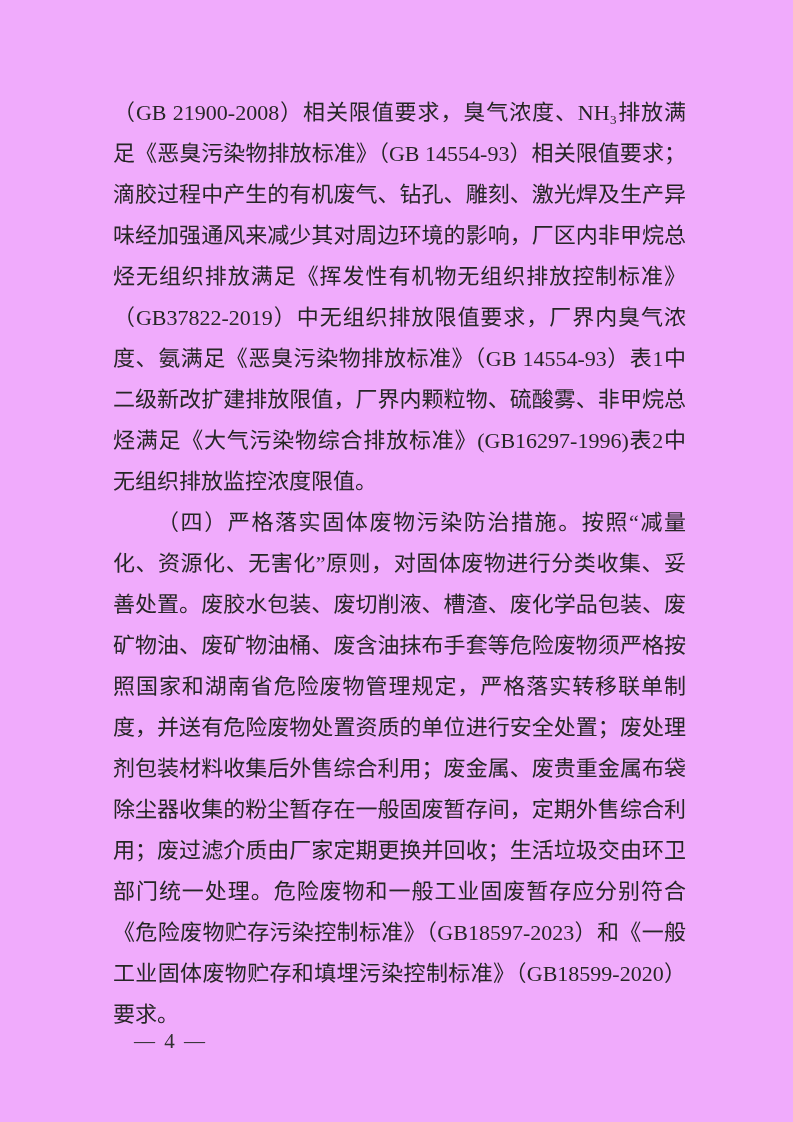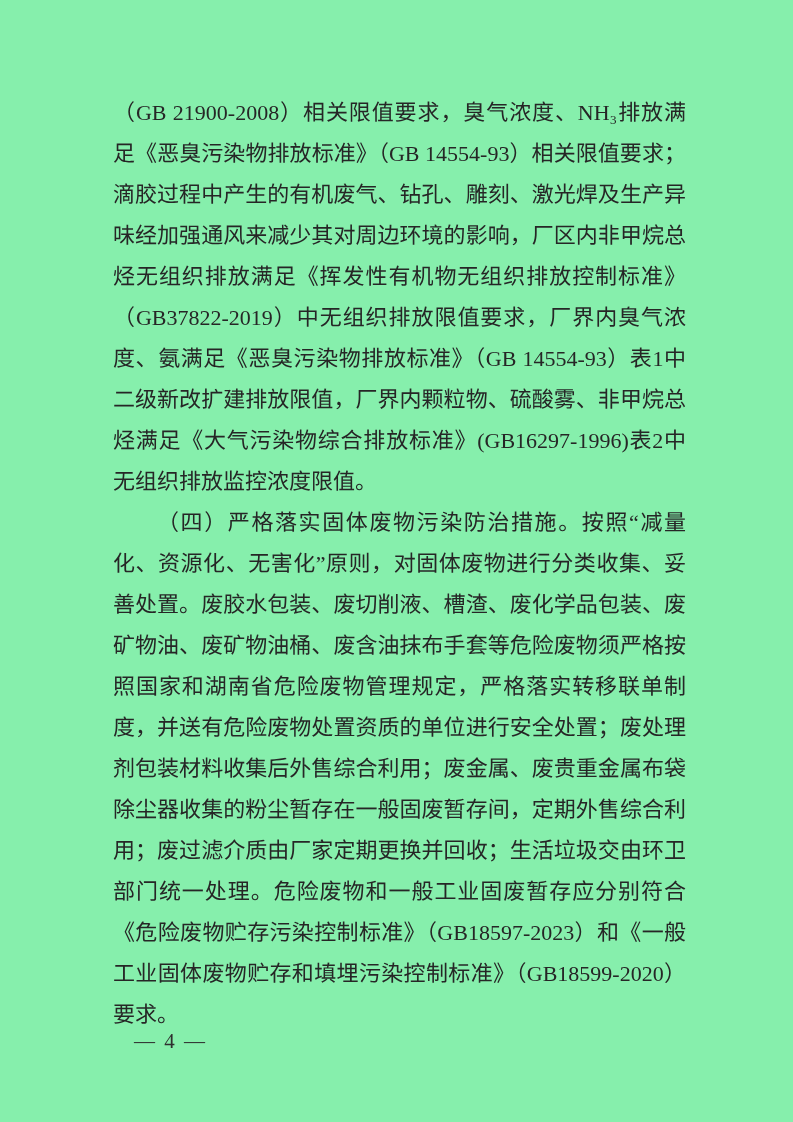--- a/index.html
+++ b/index.html
@@ -5,21 +5,21 @@
   html, body {
     margin: 0;
     padding: 0;
     background: #e8e8e8;
   }
   .page {
     position: relative;
     width: 793px;
     height: 1122px;
     margin: 0 auto;
-    background: #86efac;
+    background: #f0abfc;
     overflow: hidden;
     font-family: "Liberation Serif", "DejaVu Serif", serif;
   }
   .text-block {
     position: absolute;
     left: 113px;
     top: 92px;
     width: 573px;
   }
   .para {

